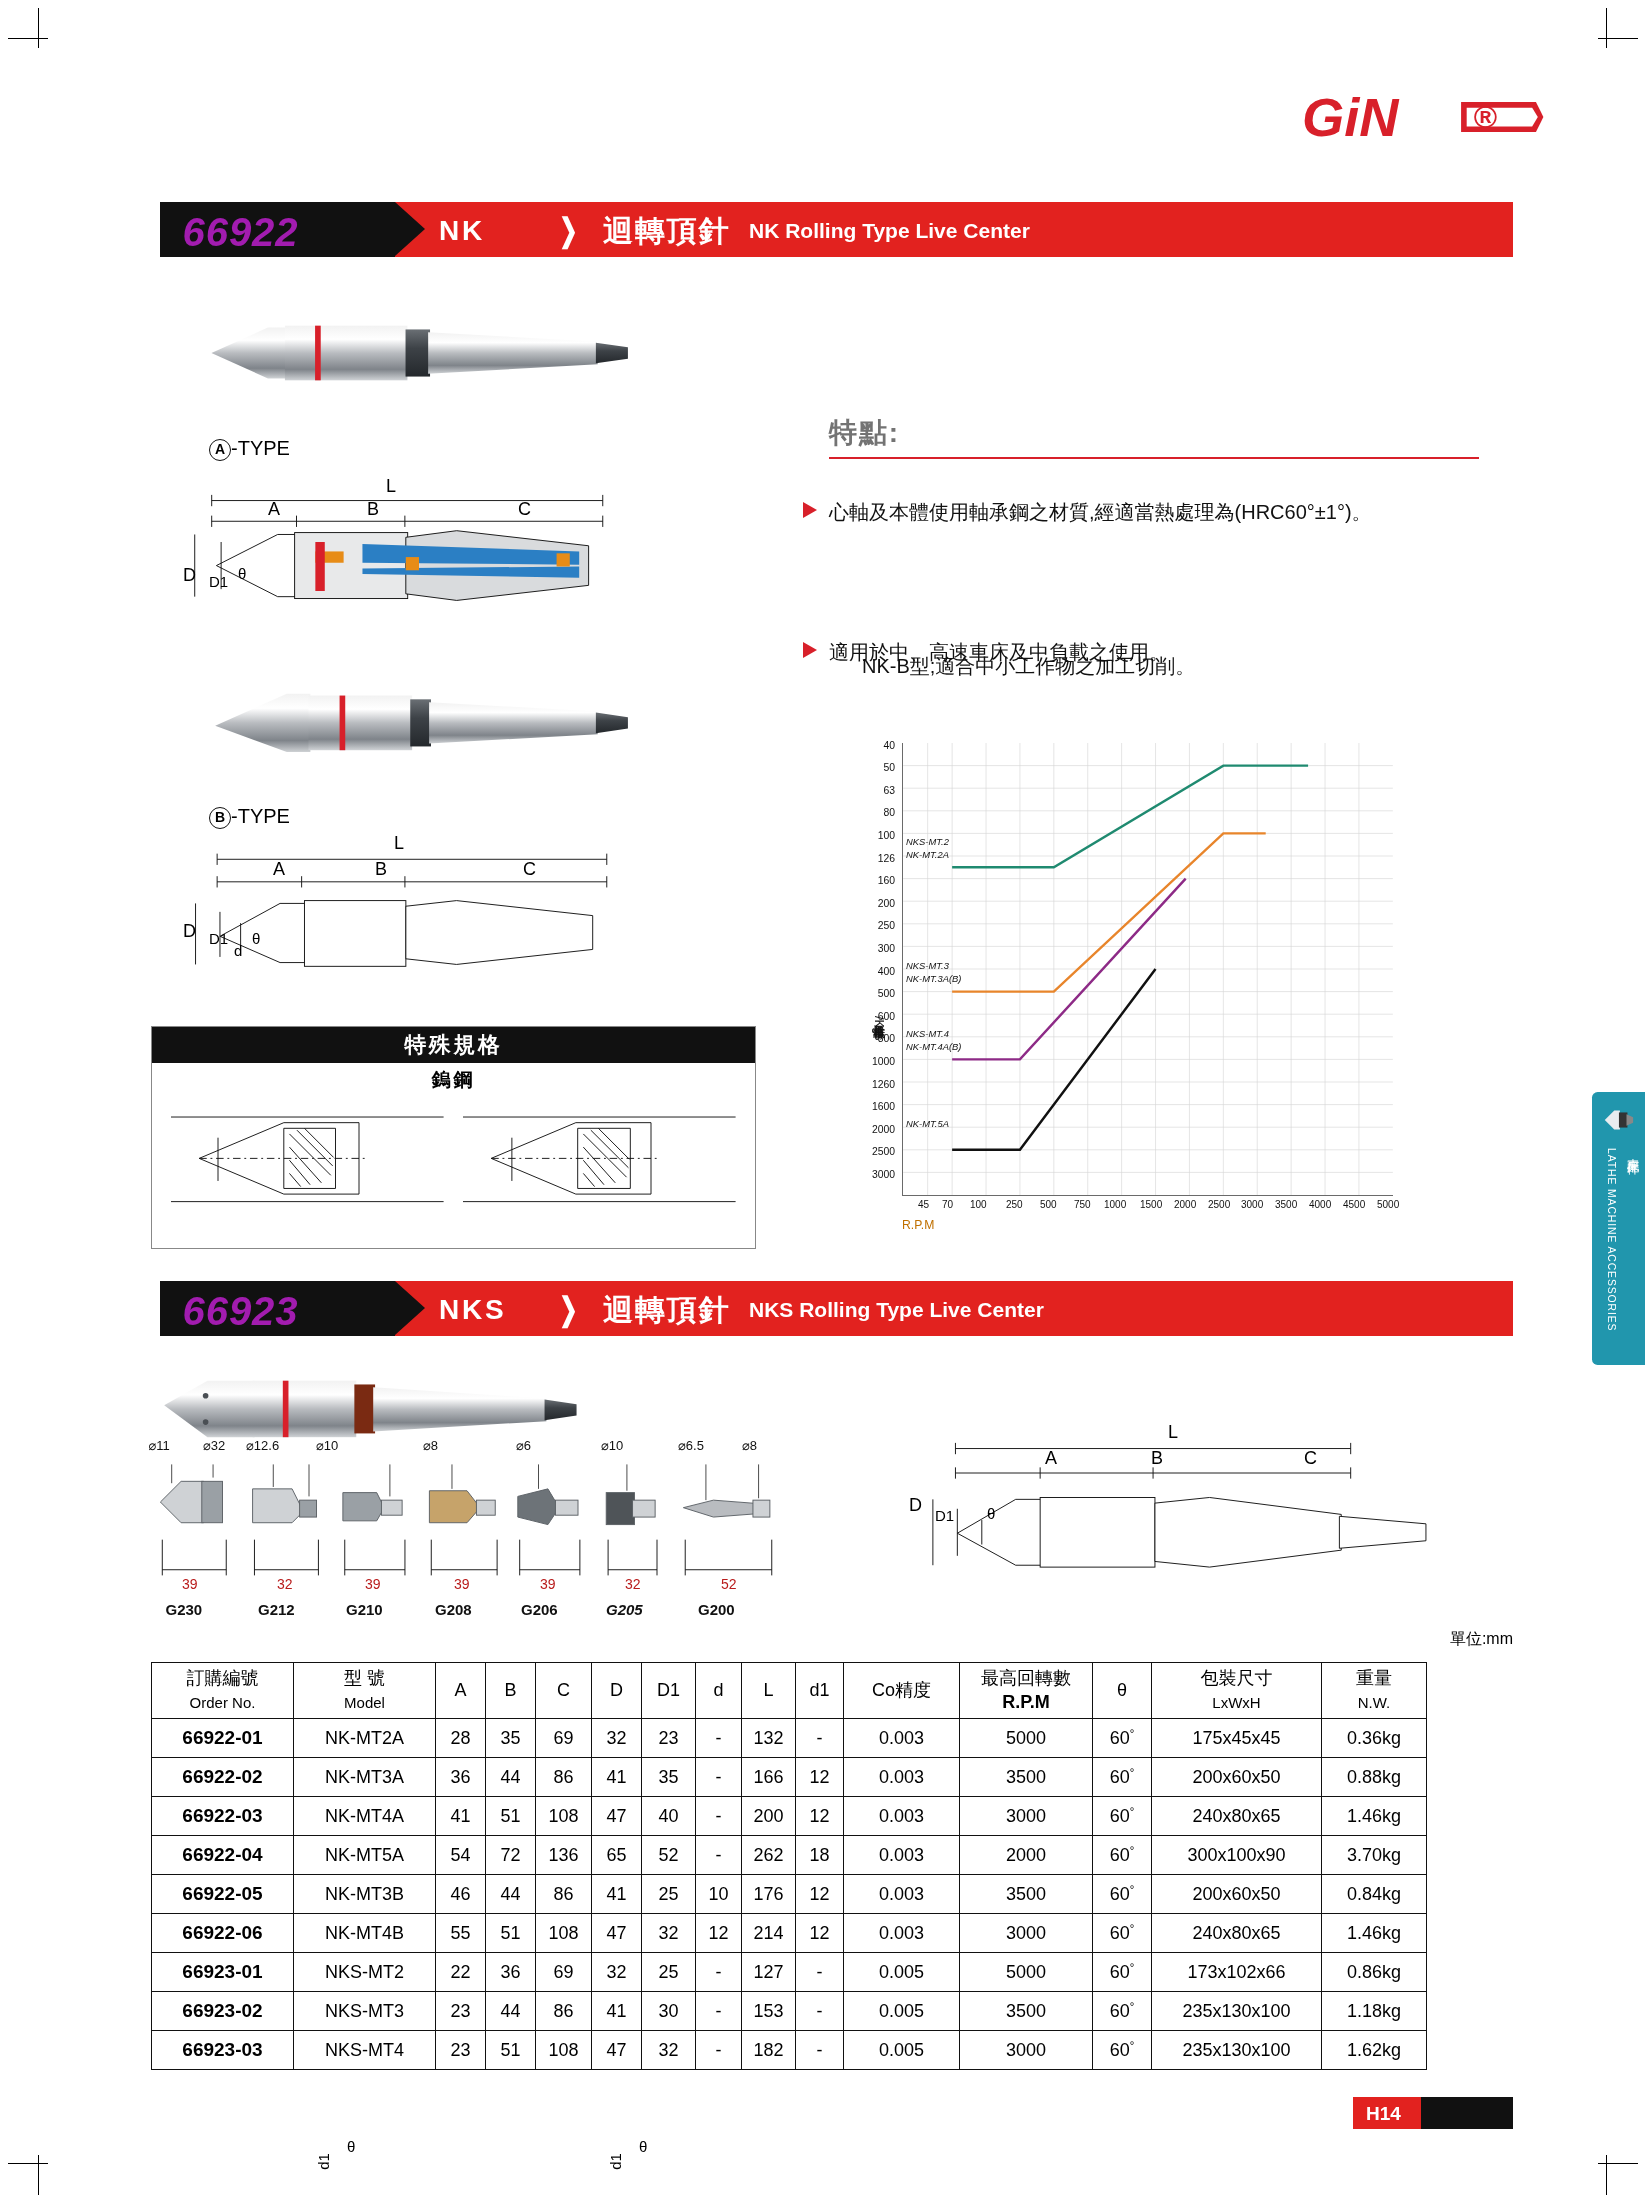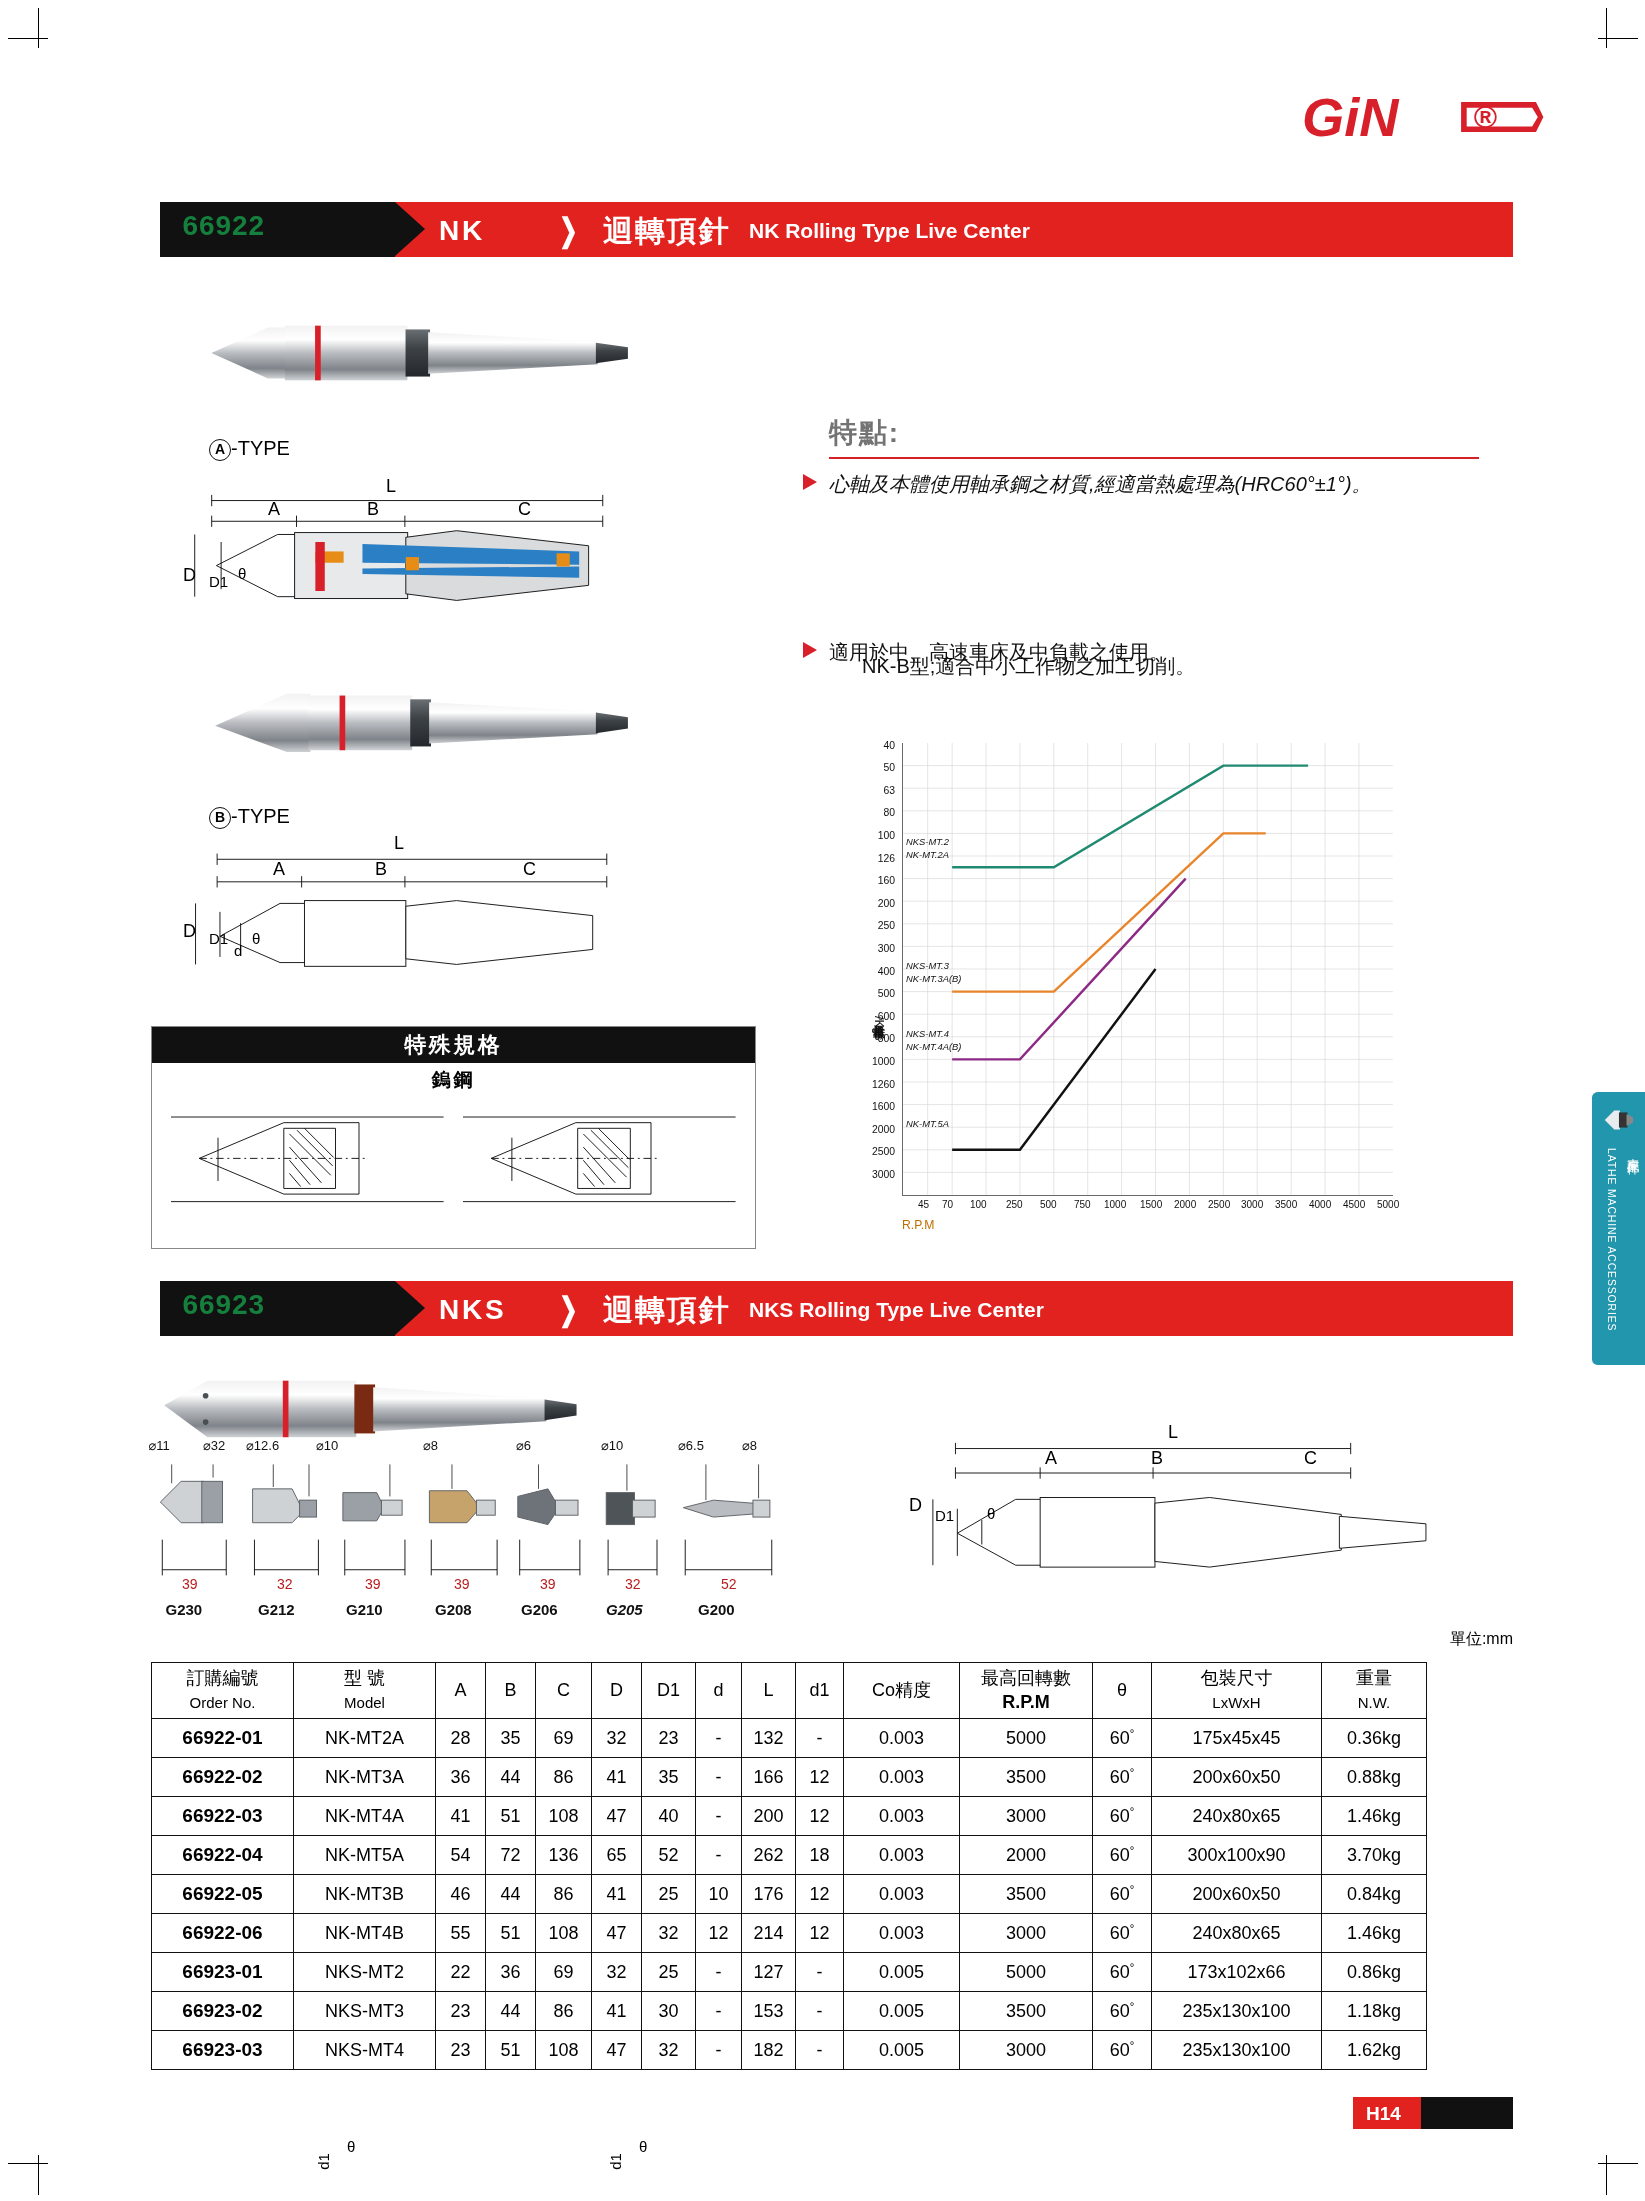--- a/index.html
+++ b/index.html
@@ -12,21 +12,21 @@
   .crop.h{height:0.9px;width:40px;}
 
   
   .logo{position:absolute;right:94px;top:89px;width:250px;height:58px;}
 
   
   .banner{position:absolute;height:55px;left:160px;width:1353px;}
   .banner .bk{position:absolute;left:0;top:0;width:235px;height:55px;background:#111;}
   .banner .bk-arrow{position:absolute;left:235px;top:0;width:0;height:0;border-top:27px solid transparent;border-bottom:27px solid transparent;border-left:30px solid #111;}
   .banner .red{position:absolute;left:235px;top:0;right:0;height:55px;background:#e2221f;}
-  .banner .num{position:absolute;left:22.6px;top:7.5px;font-size:28px;font-weight:bold;color:#15803d;letter-spacing:0.9px;}
+  .banner .num{position:absolute;left:22.6px;top:7.5px;font-size:40px;font-weight:bold;color:#a21caf;font-style:italic;letter-spacing:0.9px;}
   .banner .code{position:absolute;left:279px;top:13px;font-size:28px;font-weight:bold;color:#fff;letter-spacing:2.8px;}
   .banner .chev{position:absolute;left:395px;top:9.4px;font-size:32px;color:#fff;font-weight:bold;transform:scaleX(.7);}
   .banner .cn{position:absolute;left:443px;top:9.4px;font-size:30px;font-weight:bold;color:#fff;letter-spacing:1.9px;}
   .banner .en{position:absolute;left:589px;top:17px;font-size:21px;font-weight:bold;color:#fff;}
 
   
   .sidetab{position:absolute;right:0;top:1092px;width:53px;height:273px;background:#2196ad;border-radius:5.6px 0 0 5.6px;}
   .sidetab .txt{position:absolute;left:11.3px;top:56px;writing-mode:vertical-rl;font-size:10.4px;color:#fff;letter-spacing:0.9px;line-height:17px;}
   .sidetab .cn{position:absolute;left:32px;top:56px;writing-mode:vertical-rl;font-size:12.2px;color:#fff;letter-spacing:1.9px;}
   .sidetab .ic{position:absolute;left:9.4px;top:9.4px;width:34px;height:38px;}
@@ -245,21 +245,21 @@
       </g>
       <line x1="52" y1="40" x2="52" y2="86" stroke="#111"></line>
     </svg>
     <div class="dimtxt sm" style="left:455px;top:1126px;transform:rotate(-90deg);">d1</div>
     <div class="dimtxt sm" style="left:487px;top:1111px;">θ</div>
 
   </div>
 
   <div class="feat-title">特點:</div>
   <div class="feat-rule"></div>
-  <div class="feat" style="top:468px;font-style:italic;">
+  <div class="feat" style="top:496px;">
     <span class="tri"></span>
     <span>心軸及本體使用軸承鋼之材質,經適當熱處理為(HRC60°±1°)。</span>
   </div>
   <div class="feat" style="top:636px;">
     <span class="tri"></span>
     <span>適用於中、高速車床及中負載之使用。</span>
   </div>
   <div class="feat blue" style="top:650px;left:862px;">NK-B型;適合中小工作物之加工切削。</div>
 
   <div class="chart">

